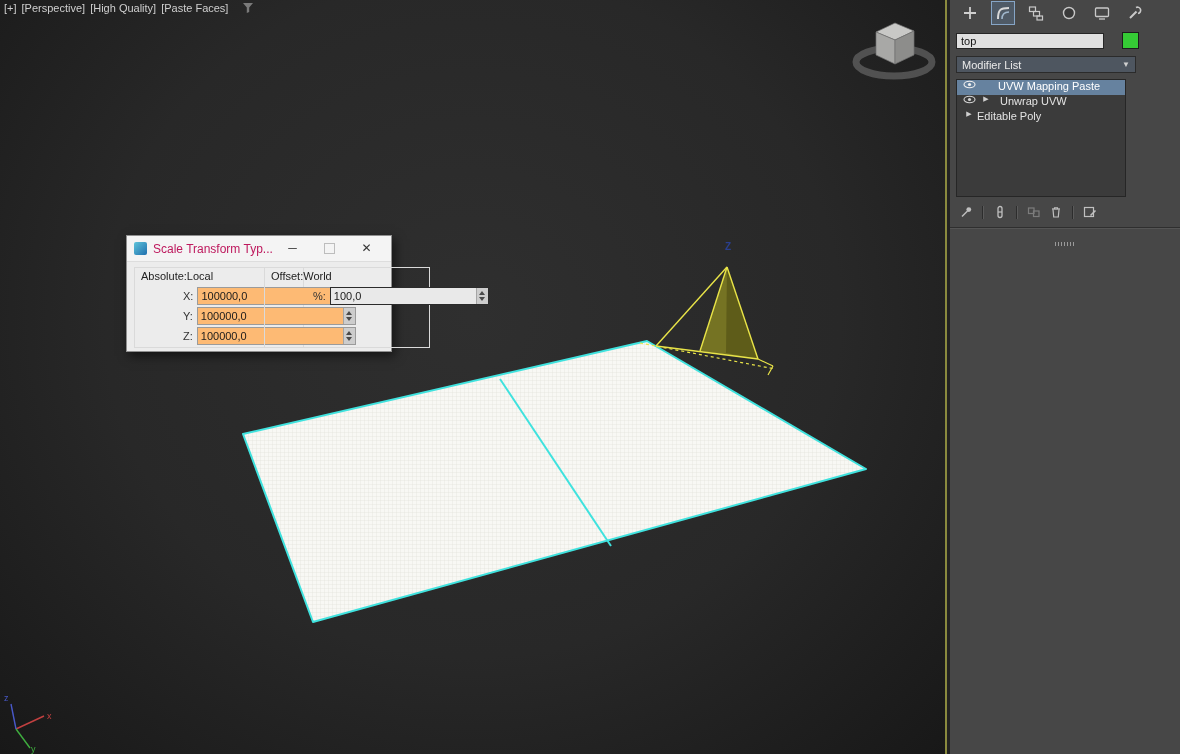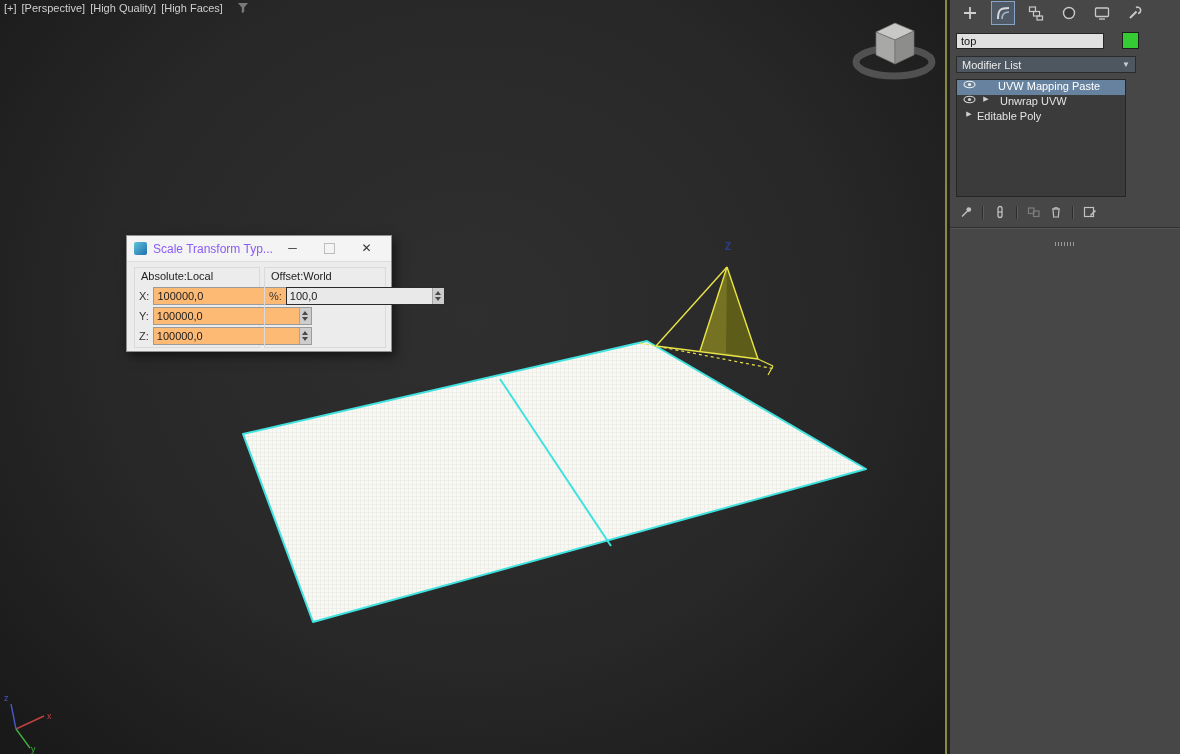--- a/index.html
+++ b/index.html
@@ -50,25 +50,25 @@
   .rollout-handle{margin:13px auto 0;width:20px;height:4px;
     background:repeating-linear-gradient(90deg,#9a9a9a 0 1px,transparent 1px 3px);}
 
   
   .dialog{position:absolute;left:126px;top:235px;width:264px;height:115px;background:#ececec;
     border:1px solid #8f8f8f;box-shadow:3px 4px 10px rgba(0,0,0,.55);z-index:20;}
   .dlg-title{height:25px;background:#f4f4f4;border-bottom:1px solid #ddd;display:flex;align-items:center;
     padding:0 6px 0 7px;}
   .dlg-icon{width:13px;height:13px;border-radius:2px;background:linear-gradient(135deg,#5fc4da,#1f6fae);
     flex:0 0 auto;margin-right:6px;}
-  .dlg-title-text{flex:1;font-size:12px;color:#8b5cf6;white-space:nowrap;overflow:hidden;}
+  .dlg-title-text{flex:1;font-size:12px;color:#be185d;white-space:nowrap;overflow:hidden;}
   .dlg-btn{width:37px;text-align:center;color:#333;font-size:12px;line-height:25px;}
   .max-box{display:inline-block;width:9px;height:9px;border:1px solid #bdbdbd;vertical-align:middle;}
   .dlg-body{position:relative;height:88px;font-size:11px;color:#222;}
-  .group{position:absolute;border:1px solid #dadada;}
+  .group{position:absolute;border:1px solid #dadada;padding-left:44px;}
   .group-abs{left:7px;top:5px;width:124px;height:79px;}
   .group-off{left:137px;top:5px;width:120px;height:79px;}
   .group-title{position:absolute;top:2px;left:6px;color:#222;white-space:nowrap;}
   .frow{display:flex;align-items:center;margin:3px 5px 0 4px;height:17px;}
   .frow.first{margin-top:19px;}
   .flabel{width:16px;text-align:right;margin-right:4px;color:#333;}
   .spin-field{flex:1;display:flex;align-items:stretch;background:#fdba74;border:1px solid #9b9b9b;height:16px;}
   .spin-field.focused{border-color:#2b2b2b;background:#e9e9e9;}
   .spin-field input{flex:1;min-width:0;background:transparent;border:none;outline:none;font-family:inherit;
     font-size:11px;color:#1a1a1a;padding:0 0 0 3px;}
@@ -83,21 +83,21 @@
 <body>
 
 <div class="app">
 
   <div class="viewport">
 
     <div class="vp-menus">
       <span class="vp-menu">[+]</span>
       <span class="vp-menu">[Perspective]</span>
       <span class="vp-menu">[High Quality]</span>
-      <span class="vp-menu">[High Faces]</span>
+      <span class="vp-menu">[Paste Faces]</span>
       <svg class="filter-ic" width="12" height="12" viewBox="0 0 12 12">
         <path d="M1 1 H11 L7.2 5.6 V10 L4.8 11 V5.6 Z" fill="#8f8f8f"></path>
       </svg>
     </div>
 
     <svg class="scene" width="945" height="754" viewBox="0 0 945 754">
       <defs>
         <pattern id="gridpat" width="4" height="4" patternUnits="userSpaceOnUse">
           <path d="M4 0 L0 0 0 4" fill="none" stroke="#e1e1da" stroke-width="0.7"></path>
         </pattern>

